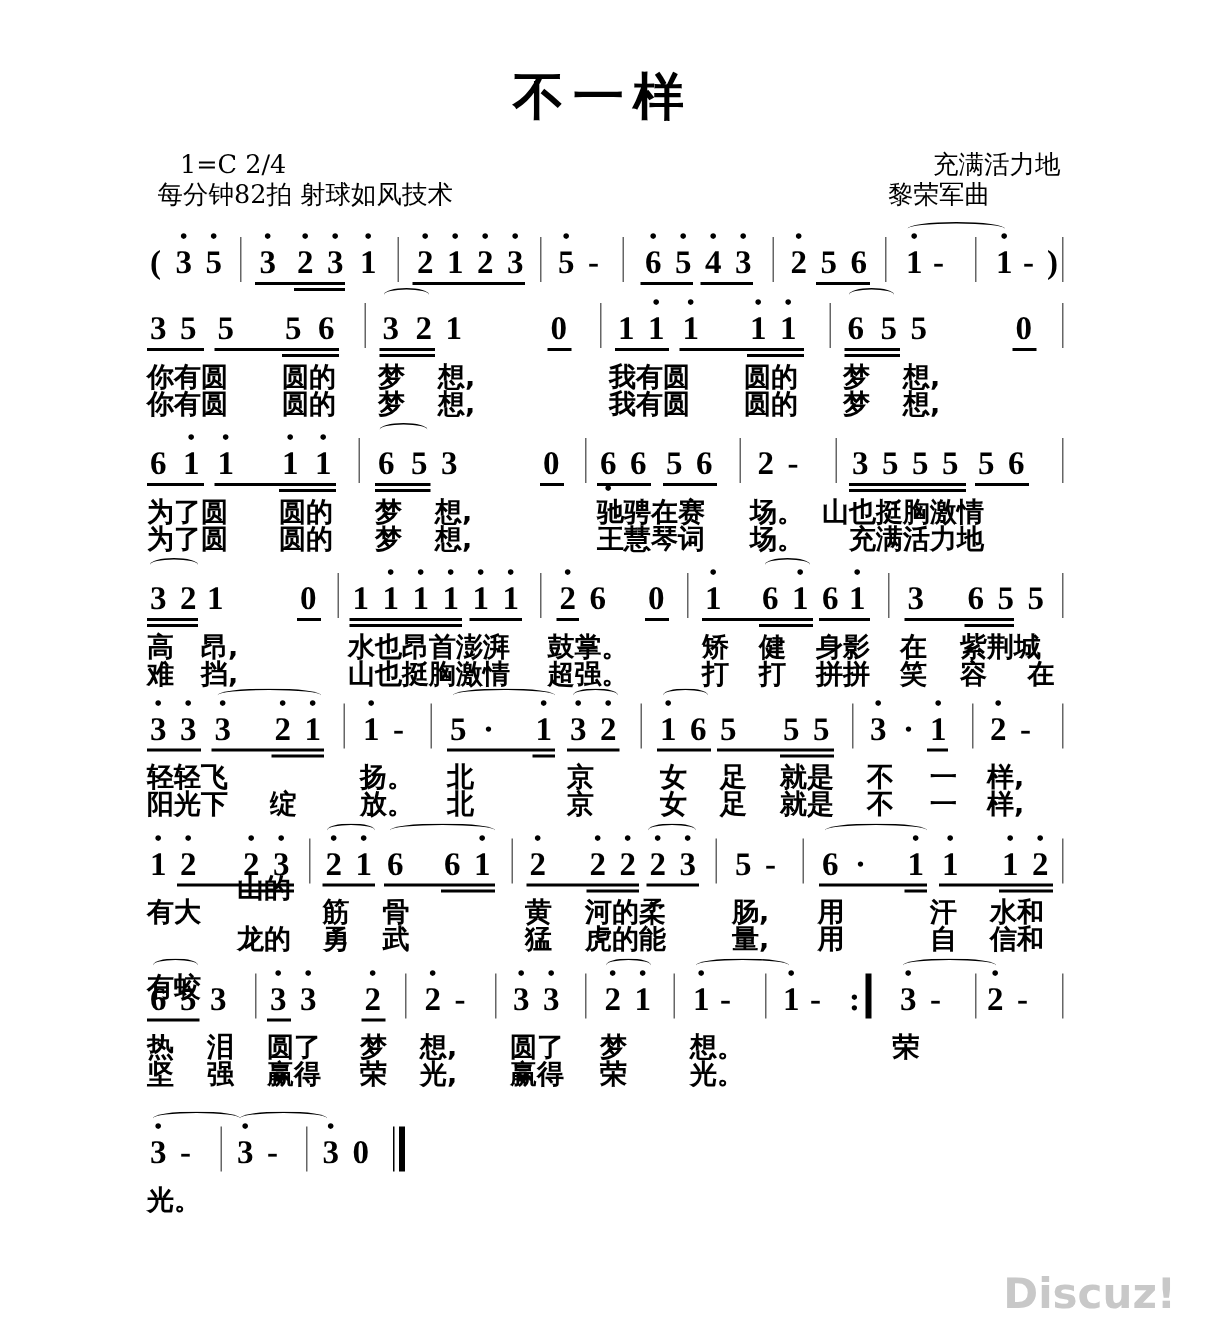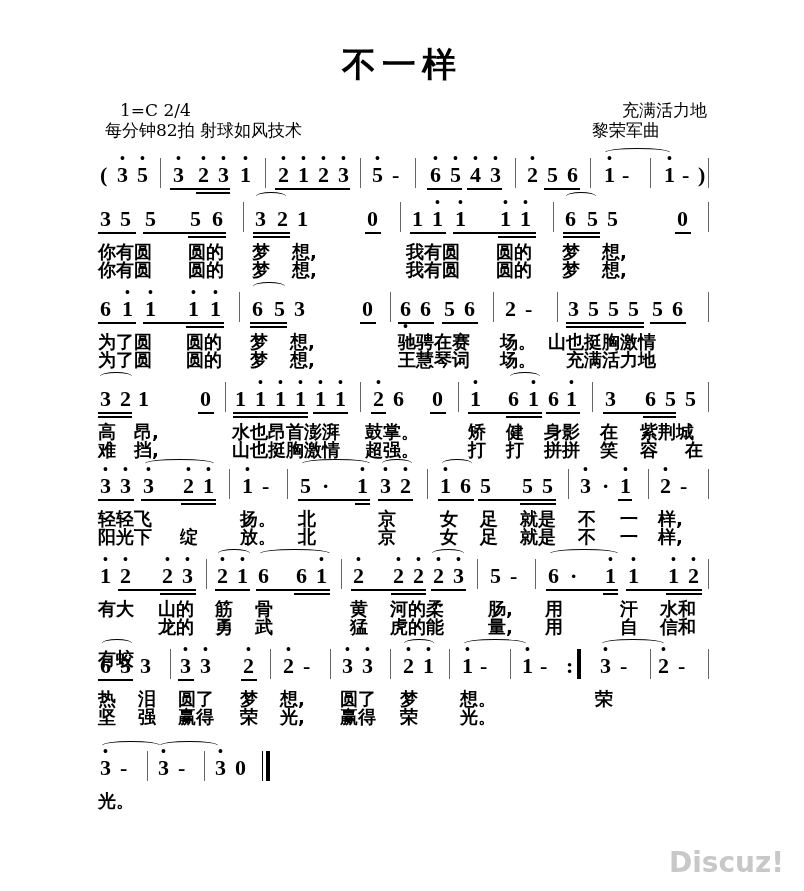--- a/index.html
+++ b/index.html
@@ -361,21 +361,21 @@
         <div class="ul" style="left: 546px; width: 72px; top: 36px;"></div>
         <div class="ul" style="left: 603px; width: 15px; top: 40px;"></div>
         <div class="ul" style="left: 626px; width: 76px; top: 36px;"></div>
         <div class="ul" style="left: 666px; width: 36px; top: 40px;"></div>
         <div class="slur" style="left: 218px; width: 32px; top: -4px;"></div>
         <div class="slur" style="left: 260px; width: 70px; top: -4px;"></div>
         <div class="slur" style="left: 432px; width: 32px; top: -4px;"></div>
         <div class="slur" style="left: 550px; width: 68px; top: -4px;"></div>
       </div>
       <span class="lyr" style="left: 98px; top: 46px;">有大</span>
-      <span class="lyr" style="left: 158px; top: 46px; text-align: center;">山的</span>
+      <span class="lyr" style="left: 158px; top: 30px; text-align: center;">山的</span>
       <span class="lyr" style="left: 215px; top: 46px;">筋</span>
       <span class="lyr" style="left: 255px; top: 46px;">骨</span>
       <span class="lyr" style="left: 350px; top: 46px;">黄</span>
       <span class="lyr" style="left: 390px; top: 46px;">河的柔</span>
       <span class="lyr" style="left: 488px; top: 46px;">肠,</span>
       <span class="lyr" style="left: 545px; top: 46px;">用</span>
       <span class="lyr" style="left: 620px; top: 46px;">汗</span>
       <span class="lyr" style="left: 660px; top: 46px;">水和</span>
       <span class="lyr" style="left: 98px; top: 64px; margin-top: 32px;">有蛟</span>
       <span class="lyr" style="left: 158px; top: 64px;">龙的</span>

